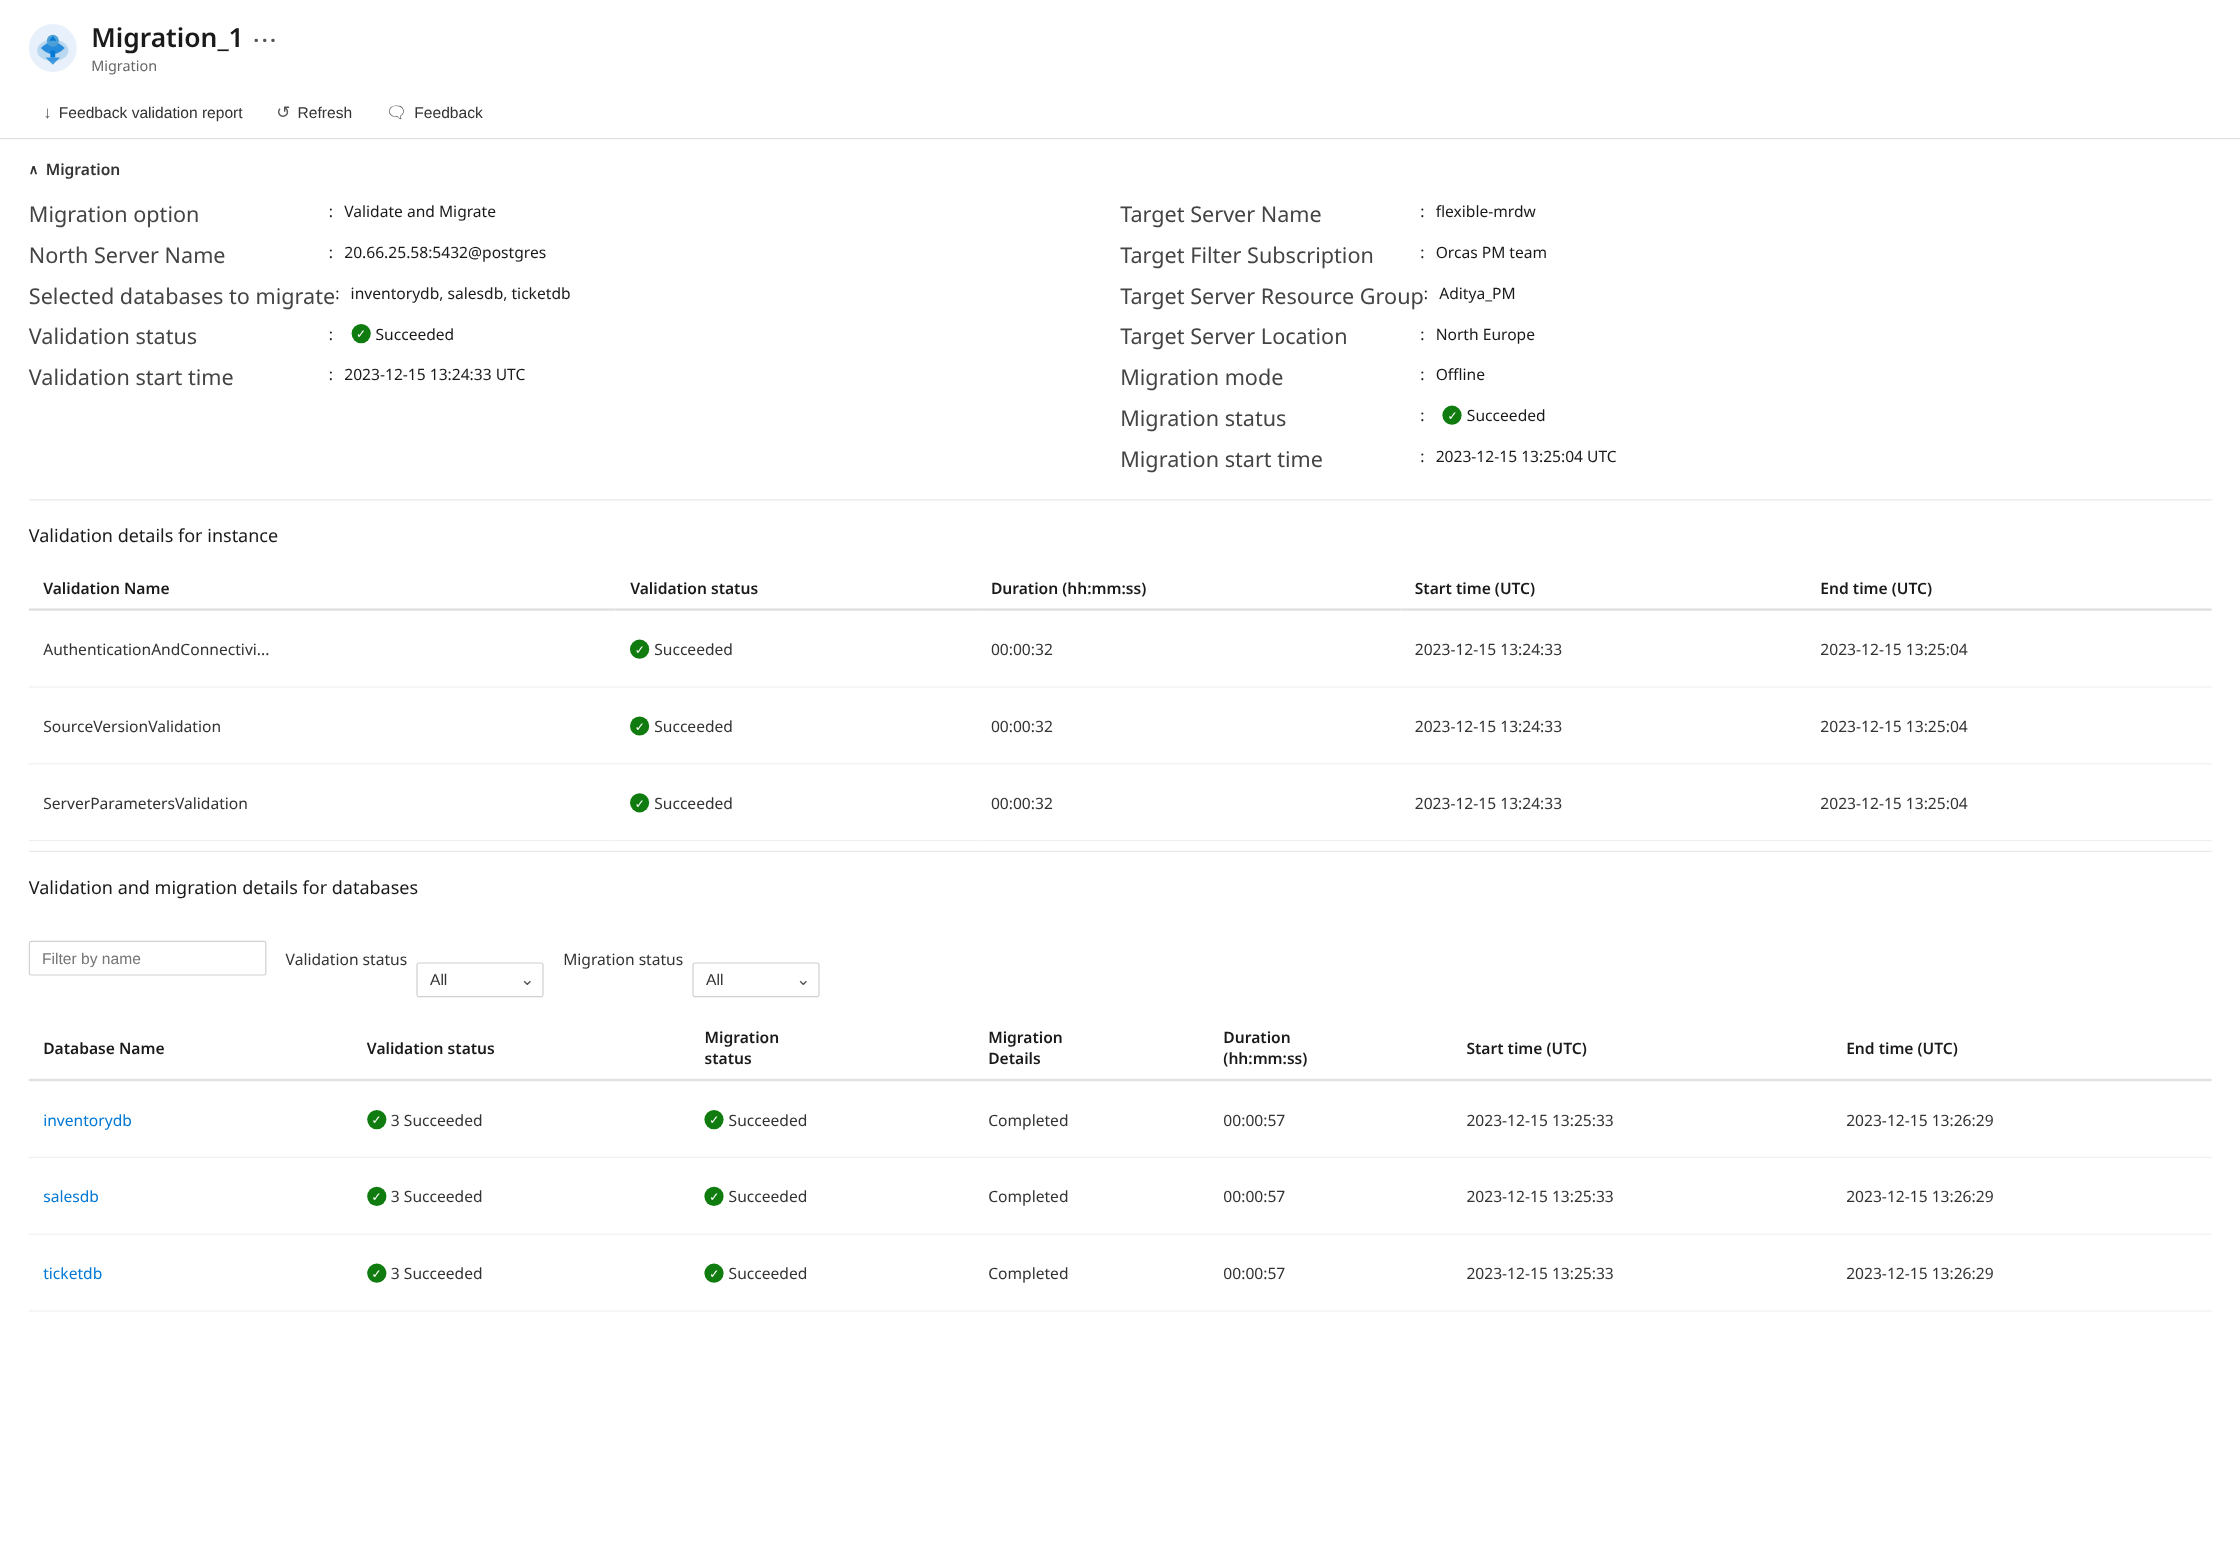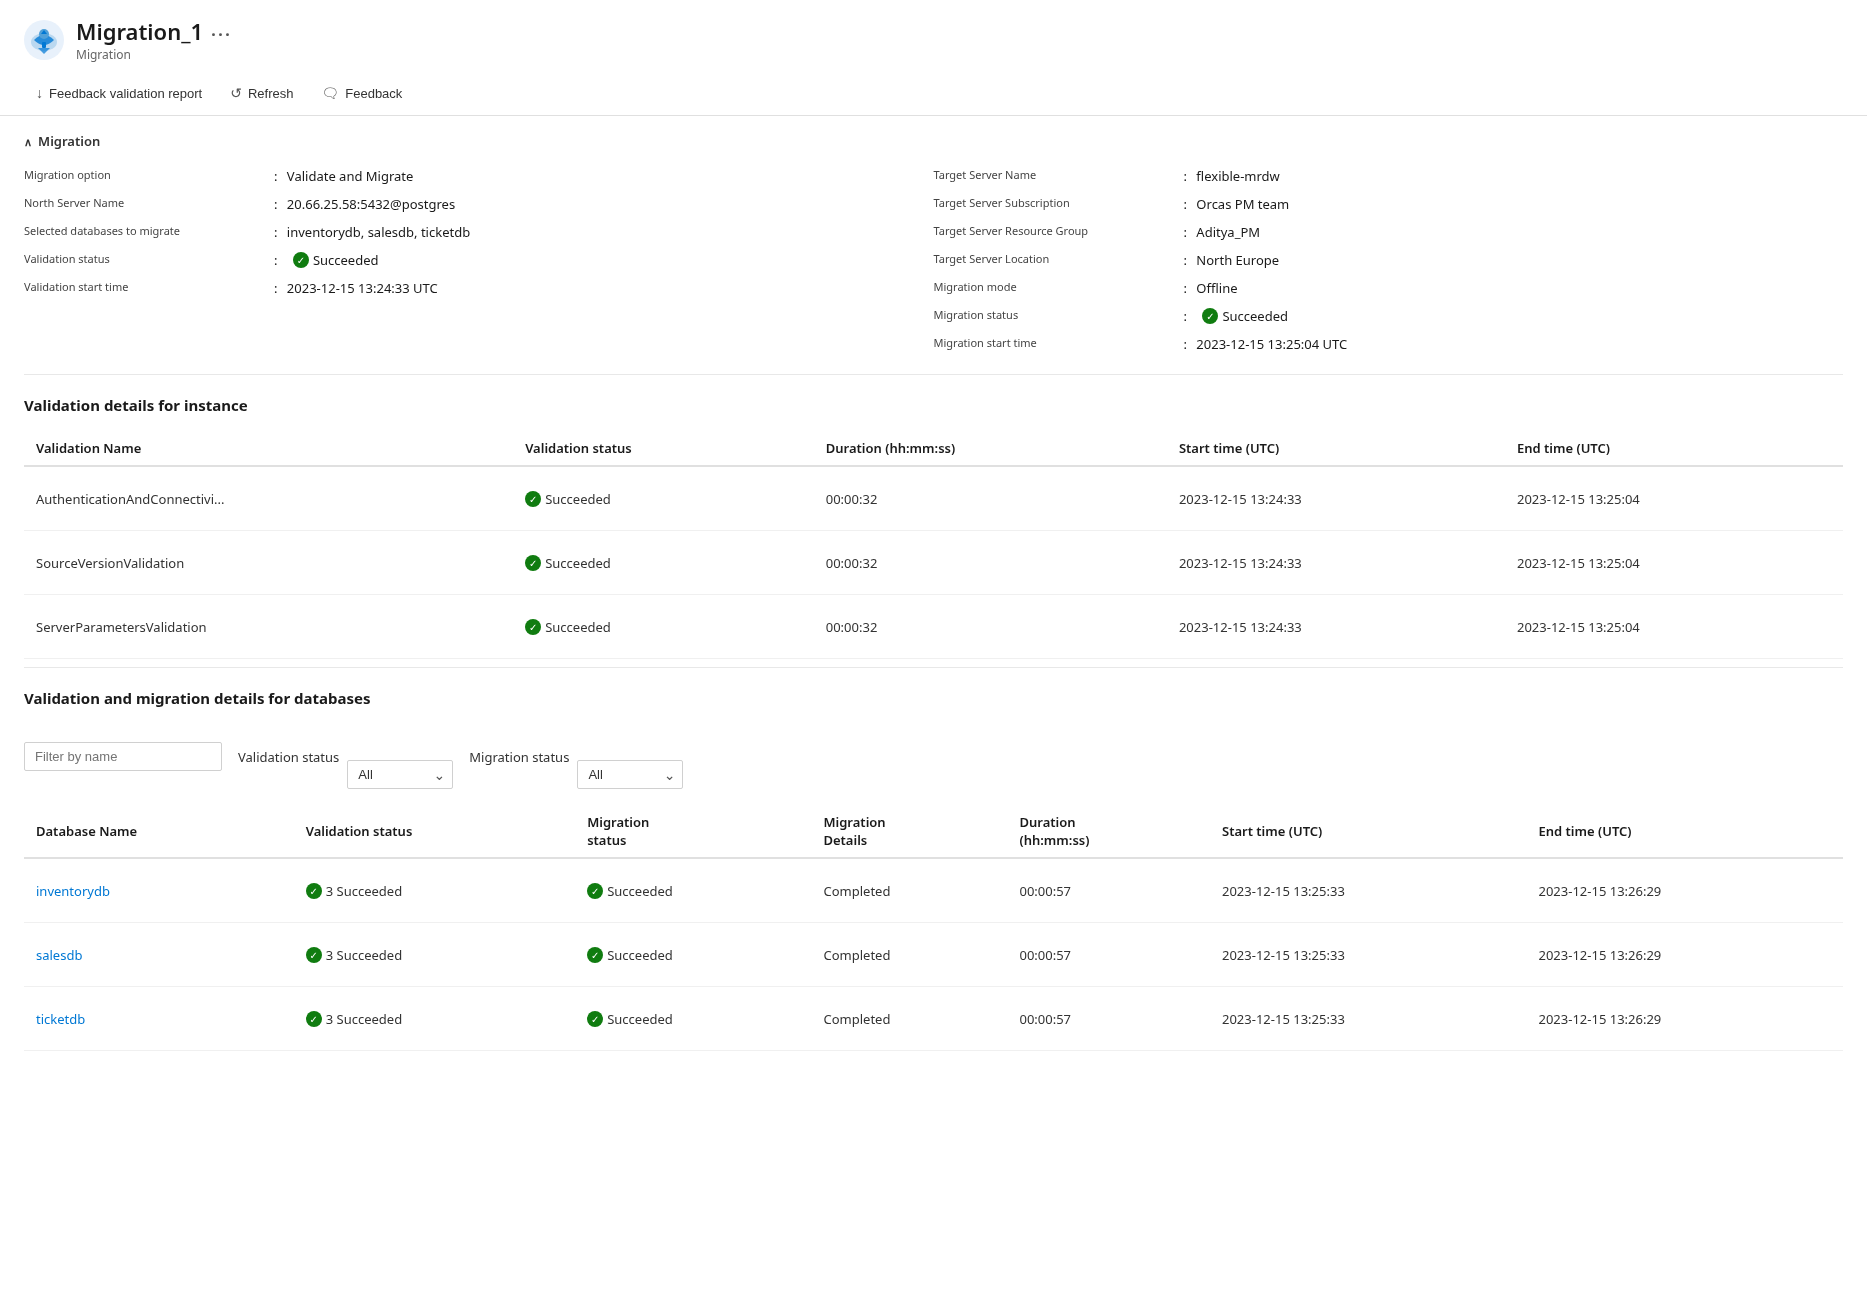--- a/index.html
+++ b/index.html
@@ -90,21 +90,21 @@
     }
     .essentials-row {
       display: flex;
       align-items: flex-start;
       padding: 5px 0;
       min-height: 28px;
     }
     .essentials-label {
       min-width: 250px;
       color: #444;
-      font-size: 11px;
+      font-size: 18px;
     }
     .essentials-value {
       color: #1a1a1a;
       font-size: 13px;
       display: flex;
       align-items: center;
       gap: 6px;
     }
 
     
@@ -132,21 +132,21 @@
       background: #e8e8e8;
       margin: 0 24px;
     }
 
     
     .subsection {
       padding: 20px 24px 8px 24px;
     }
     .subsection-title {
       font-size: 15px;
-      font-weight: 700;
+      font-weight: 400;
       color: #1a1a1a;
       margin-bottom: 16px;
     }
 
     
     .data-table {
       width: 100%;
       border-collapse: collapse;
       font-size: 13px;
     }
@@ -319,21 +319,21 @@
     </div>
 
     <div class="essentials-right">
       <div class="essentials-row">
         <span class="essentials-label">Target Server Name</span>
         <span class="essentials-value">
           <span>:</span>&nbsp;flexible-mrdw
         </span>
       </div>
       <div class="essentials-row">
-        <span class="essentials-label">Target Server Subscription</span>
+        <span class="essentials-label">Target Filter Subscription</span>
         <span class="essentials-value">
           <span>:</span>&nbsp;Orcas PM team
         </span>
       </div>
       <div class="essentials-row">
         <span class="essentials-label">Target Server Resource Group</span>
         <span class="essentials-value">
           <span>:</span>&nbsp;Aditya_PM
         </span>
       </div>

